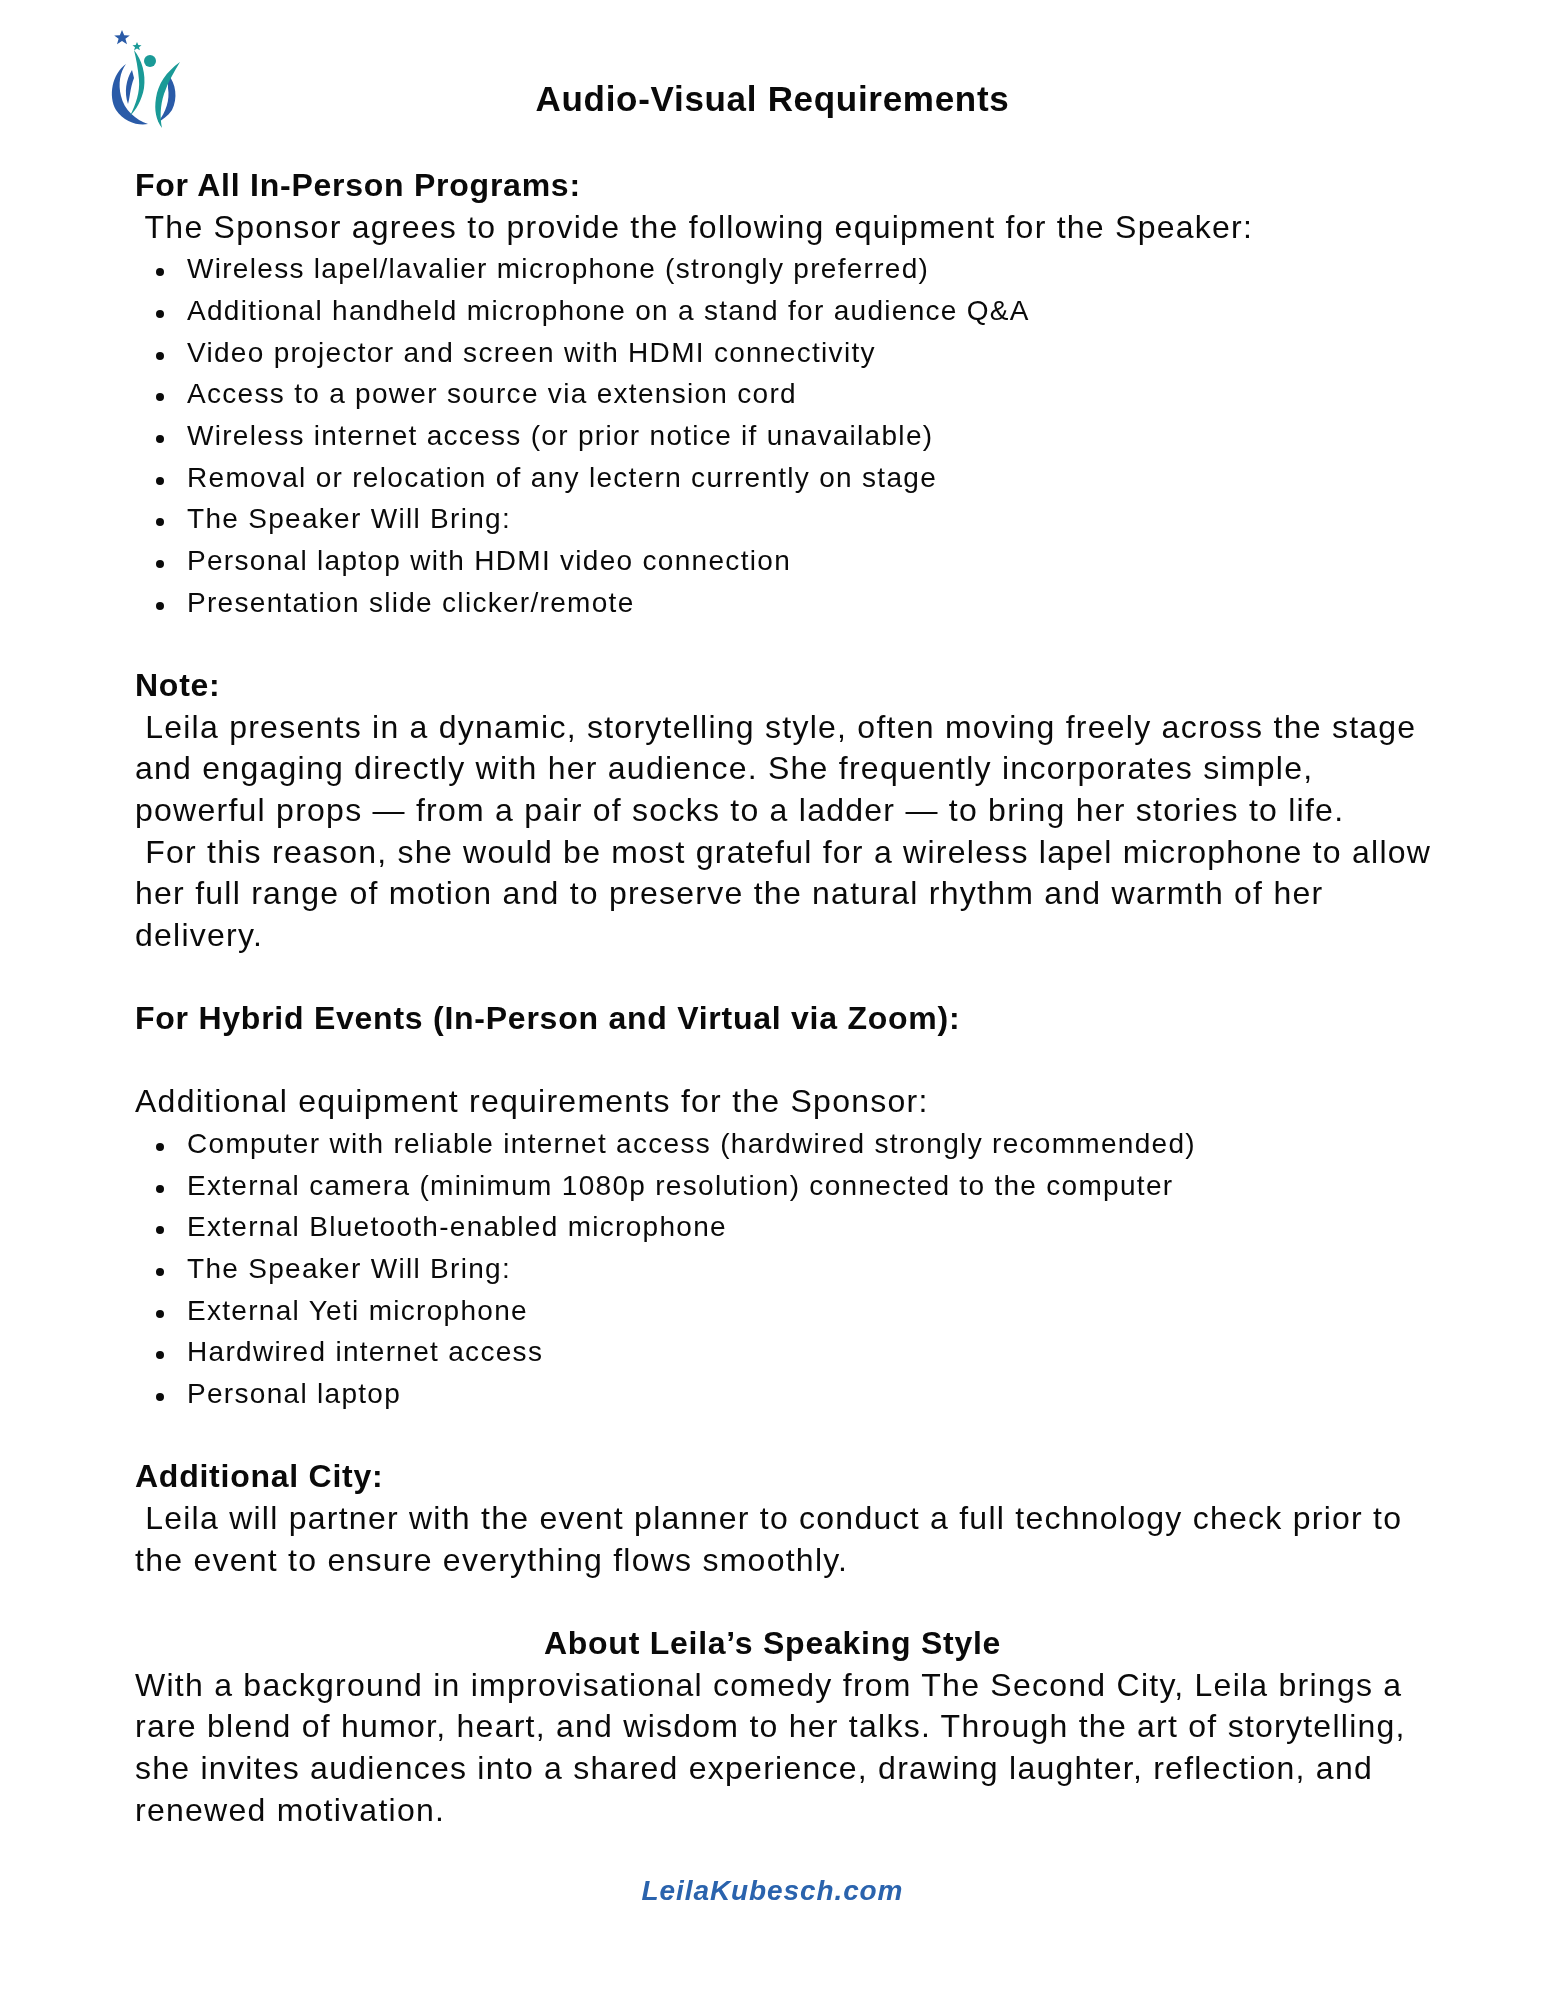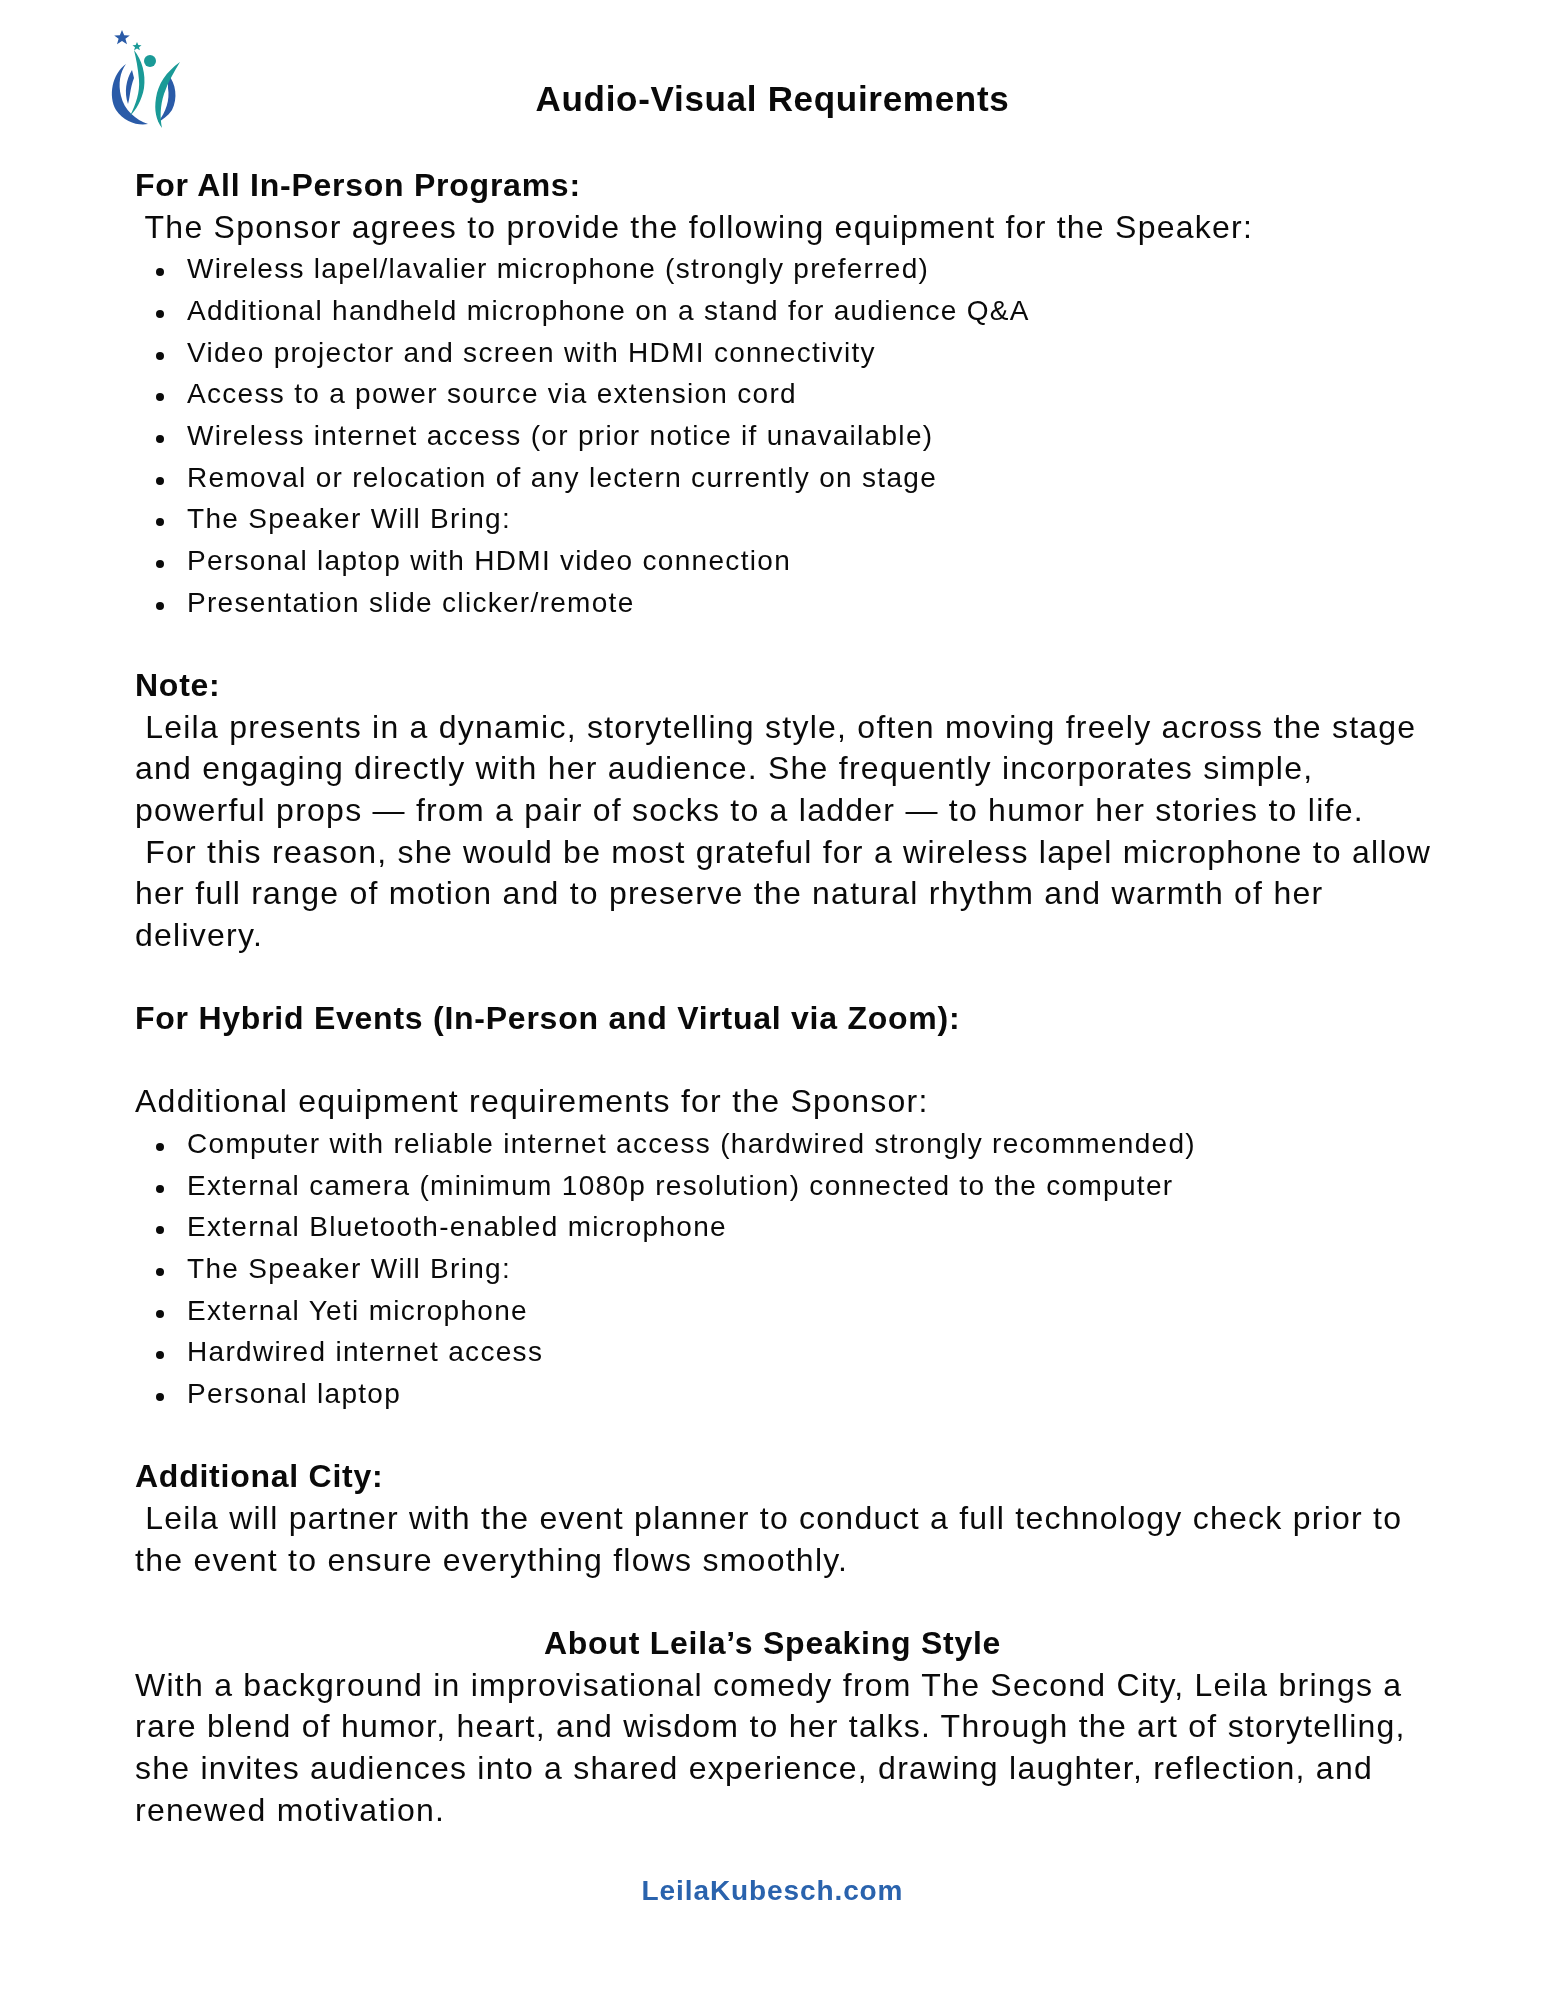--- a/index.html
+++ b/index.html
@@ -86,20 +86,21 @@
     left: 0;
     top: 1870px;
     width: 1545px;
     text-align: center;
     font-size: 28px;
     font-weight: bold;
     letter-spacing: 0.9px;
     line-height: 41.67px;
     color: #2a63ad;
     text-decoration: none;
+    font-style: italic;
   }
   .footer-link span { cursor: pointer; }
 </style>
 </head>
 <body>
 
 <svg class="logo" viewBox="0 0 80 104" xmlns="http://www.w3.org/2000/svg">
 
   <polygon points="16,4 18.2,9.2 23.8,9.4 19.4,12.8 21,18.2 16,15 11,18.2 12.6,12.8 8.2,9.4 13.8,9.2" fill="#2a5ba8"></polygon>
 
@@ -133,21 +134,21 @@
     <li><span class="dot"></span><span>Removal or relocation of any lectern currently on stage</span></li>
     <li><span class="dot"></span><span>The Speaker Will Bring:</span></li>
     <li><span class="dot"></span><span>Personal laptop with HDMI video connection</span></li>
     <li><span class="dot"></span><span>Presentation slide clicker/remote</span></li>
   </ul>
   <div class="blank"></div>
 
   <div class="line heading">Note:</div>
   <div class="line"> Leila presents in a dynamic, storytelling style, often moving freely across the stage</div>
   <div class="line">and engaging directly with her audience. She frequently incorporates simple,</div>
-  <div class="line">powerful props — from a pair of socks to a ladder — to humor her stories to life.</div>
+  <div class="line">powerful props — from a pair of socks to a ladder — to bring her stories to life.</div>
   <div class="line"> For this reason, she would be most grateful for a wireless lapel microphone to allow</div>
   <div class="line">her full range of motion and to preserve the natural rhythm and warmth of her</div>
   <div class="line">delivery.</div>
   <div class="blank"></div>
 
   <div class="line heading">For Hybrid Events (In-Person and Virtual via Zoom):</div>
   <div class="blank"></div>
   <div class="line">Additional equipment requirements for the Sponsor:</div>
   <ul class="bullets">
     <li><span class="dot"></span><span>Computer with reliable internet access (hardwired strongly recommended)</span></li>

